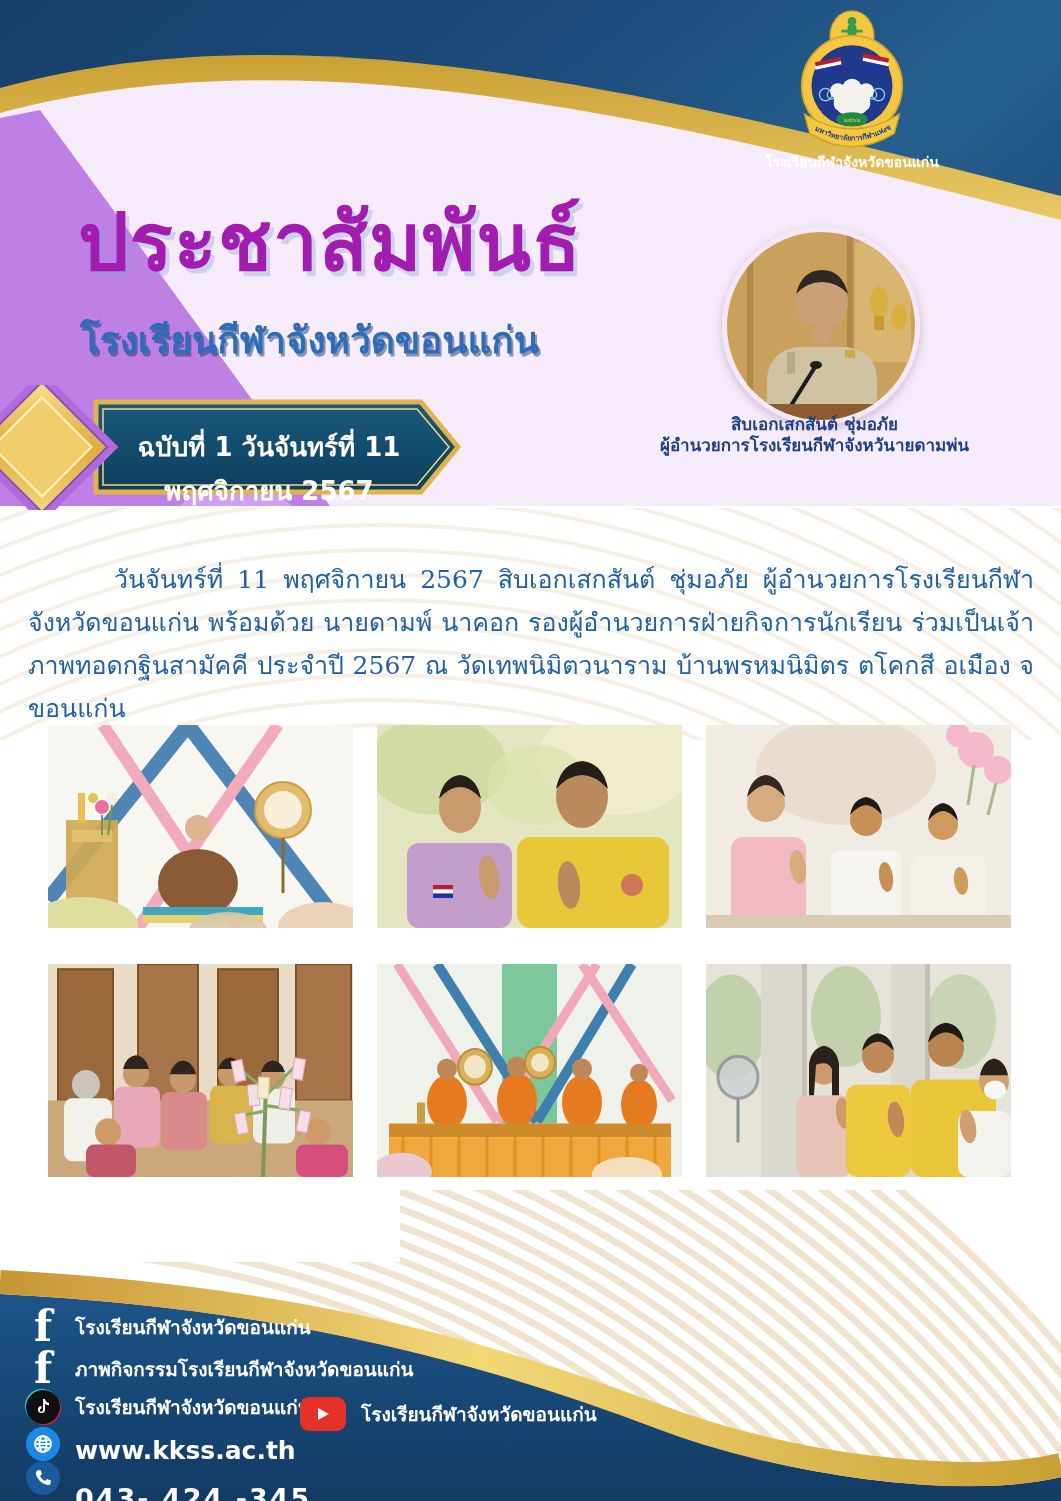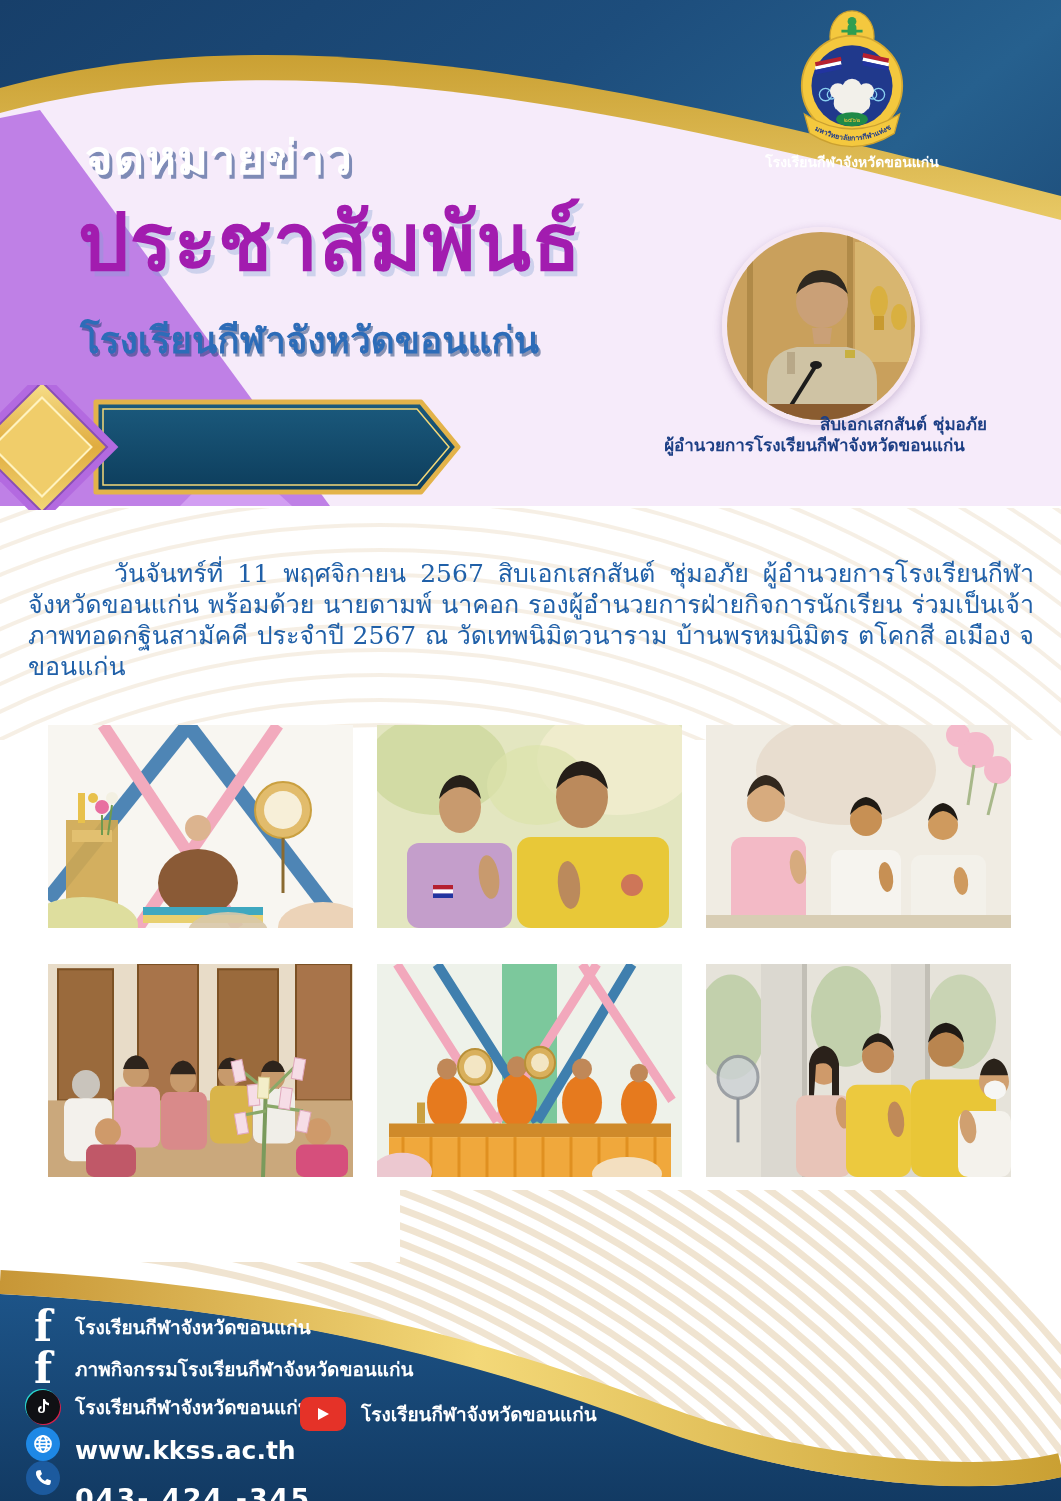--- a/index.html
+++ b/index.html
@@ -14,24 +14,24 @@
            text-shadow:4px 5px 0 rgba(130,160,210,.35);letter-spacing:1px;}
   .t-sub{position:absolute;left:80px;top:310px;font-size:37px;font-weight:700;color:#2d6cb8;
          text-shadow:2px 3px 0 rgba(23,58,109,.5);}
   .banner-text{position:absolute;left:100px;top:425px;width:338px;height:44px;line-height:44px;
                text-align:center;font-size:26px;font-weight:700;color:#ffffff;}
   .logo-caption{position:absolute;left:742px;top:151px;width:220px;text-align:center;
                 font-size:14px;font-weight:700;color:#ffffff;}
   .portrait{position:absolute;left:722px;top:227px;width:188px;height:188px;border-radius:50%;
             border:5px solid #f5e7f3;overflow:hidden;box-shadow:0 3px 10px rgba(80,40,110,.25);}
   .dir-caption{position:absolute;left:642px;top:414px;width:345px;text-align:center;color:#1d3f85;}
-  .dir-name{font-size:17px;font-weight:700;line-height:21px;text-align:right;}
+  .dir-name{font-size:17px;font-weight:700;line-height:21px;}
   .dir-title{font-size:17px;font-weight:700;line-height:21px;}
   
-  .paragraph{position:absolute;left:28px;top:558px;width:1006px;font-size:25px;line-height:31px;
+  .paragraph{position:absolute;left:28px;top:558px;width:1006px;font-size:25px;line-height:43px;
              color:#2060a8;text-align:justify;text-indent:86px;font-family:"DejaVu Serif",serif;}
   .ph{position:absolute;width:305px;background:#eee;}
   .r1{top:725px;height:203px;}
   .r2{top:964px;height:213px;}
   .c1{left:48px;} .c2{left:377px;} .c3{left:706px;}
   
   .f-row{position:absolute;left:26px;height:40px;display:flex;align-items:center;gap:15px;color:#fff;}
   .f-label{font-size:19px;font-weight:700;white-space:nowrap;}
   .fb-f{display:inline-block;width:34px;text-align:center;font-size:42px;line-height:40px;
         font-weight:700;color:#ffffff;font-family:"DejaVu Serif",serif;}
@@ -93,21 +93,20 @@
           <stop offset="1" stop-color="#c79636"></stop>
       </linearGradient>
     </defs>
     <rect x="0" y="0" width="1061" height="506" fill="url(#gHdr)"></rect>
     <path d="M0,88 C300,6 650,90 1061,196 L1061,506 L0,506 Z" fill="url(#gGold)"></path>
     <path d="M0,113 C300,32 650,114 1061,220 L1061,506 L0,506 Z" fill="#f6ebfa"></path>
     <polygon points="0,118 40,110 330,506 0,506" fill="#bf80e6"></polygon>
     <polygon points="233,452 180,506 292,506" fill="#d29ef2"></polygon>
   </svg>
 
-  <div class="t-small">จดหมายข่าว</div>
   <div class="t-large">ประชาสัมพันธ์</div>
   <div class="t-sub">โรงเรียนกีฬาจังหวัดขอนแก่น</div>
 
   <svg class="abs" style="left:792px;top:10px;" width="120" height="141" viewBox="0 0 136 160">
     <ellipse cx="68" cy="30" rx="25" ry="29" fill="#f4c83e" stroke="#caa030" stroke-width="1.5"></ellipse>
     <circle cx="68" cy="13" r="5" fill="#2f9e50"></circle>
     <rect x="63" y="16" width="10" height="26" rx="4" fill="#2f9e50"></rect>
     <path d="M56,24 L80,24 M58,32 L78,32" stroke="#2f9e50" stroke-width="3" fill="none"></path>
     <circle cx="68" cy="86" r="57" fill="#f4c83e" stroke="#d4a832" stroke-width="2"></circle>
     <circle cx="68" cy="86" r="46" fill="#20398c"></circle>
@@ -153,20 +152,21 @@
       </linearGradient>
     </defs>
     <polygon points="96,17 421,17 458,62 421,107 96,107" fill="url(#gTeal)" stroke="#e3b34a" stroke-width="5" stroke-linejoin="round"></polygon>
     <polygon points="103,24 417,24 449,62 417,100 103,100" fill="none" stroke="#f3d878" stroke-width="1.5"></polygon>
     <g transform="translate(42,62)">
       <rect x="-54" y="-54" width="108" height="108" fill="#b36ae0" transform="rotate(45)"></rect>
       <rect x="-46" y="-46" width="92" height="92" fill="url(#gGoldB)" stroke="#8a4fb5" stroke-width="2" transform="rotate(45)"></rect>
       <rect x="-35" y="-35" width="70" height="70" fill="#f0cd6a" stroke="#fff3c0" stroke-width="2" transform="rotate(45)"></rect>
     </g>
   </svg>
+  <div class="banner-text">ฉบับที่ 1 วันจันทร์ที่ 11 พฤศจิกายน 2567</div>
 
   <div class="portrait">
     <svg width="188" height="188" viewBox="0 0 188 188">
       <rect width="188" height="188" fill="#c9a05c"></rect>
       <rect x="20" y="0" width="6" height="188" fill="#b08a48"></rect>
       <rect x="120" y="0" width="6" height="188" fill="#b08a48"></rect>
       <rect x="128" y="10" width="56" height="120" fill="#d8b670"></rect>
       <ellipse cx="152" cy="70" rx="9" ry="16" fill="#d9b040"></ellipse>
       <rect x="147" y="84" width="10" height="14" fill="#c89a30"></rect>
       <ellipse cx="172" cy="85" rx="8" ry="13" fill="#d9b040"></ellipse>
@@ -176,21 +176,21 @@
       <circle cx="95" cy="70" r="26" fill="#caa077"></circle>
       <path d="M69,62 Q75,38 95,38 Q115,38 121,62 Q110,50 95,50 Q80,50 69,62Z" fill="#2e2820"></path>
       <path d="M85,96 L105,96 L103,112 L87,112 Z" fill="#caa077"></path>
       <line x1="55" y1="188" x2="88" y2="135" stroke="#1c1c1c" stroke-width="4"></line>
       <ellipse cx="89" cy="133" rx="6" ry="4" fill="#1c1c1c"></ellipse>
       <rect x="0" y="172" width="188" height="16" fill="#8a5c30"></rect>
     </svg>
   </div>
   <div class="dir-caption">
     <div class="dir-name">สิบเอกเสกสันต์ ชุ่มอภัย</div>
-    <div class="dir-title">ผู้อำนวยการโรงเรียนกีฬาจังหวัดขอนแก่น</div>
+    <div class="dir-title">ผู้อำนวยการโรงเรียนกีฬาจังหวันายดามพ่น</div>
   </div>
 
   <div class="paragraph">วันจันทร์ที่ 11 พฤศจิกายน 2567 สิบเอกเสกสันต์ ชุ่มอภัย ผู้อำนวยการโรงเรียนกีฬาจังหวัดขอนแก่น พร้อมด้วย นายดามพ์ นาคอก รองผู้อำนวยการฝ่ายกิจการนักเรียน ร่วมเป็นเจ้าภาพทอดกฐินสามัคคี ประจำปี 2567 ณ วัดเทพนิมิตวนาราม บ้านพรหมนิมิตร ตโคกสี อเมือง จขอนแก่น</div>
 
   <svg class="ph r1 c1" viewBox="0 0 305 203" preserveAspectRatio="none">
     <rect width="305" height="203" fill="#f8f6f1"></rect>
     <path d="M140,0 L0,175" stroke="#4e85b5" stroke-width="15"></path>
     <path d="M140,0 L285,190" stroke="#4e85b5" stroke-width="15"></path>
     <path d="M230,0 L90,203" stroke="#f2aabd" stroke-width="12"></path>
     <path d="M55,0 L190,203" stroke="#f2aabd" stroke-width="12"></path>

